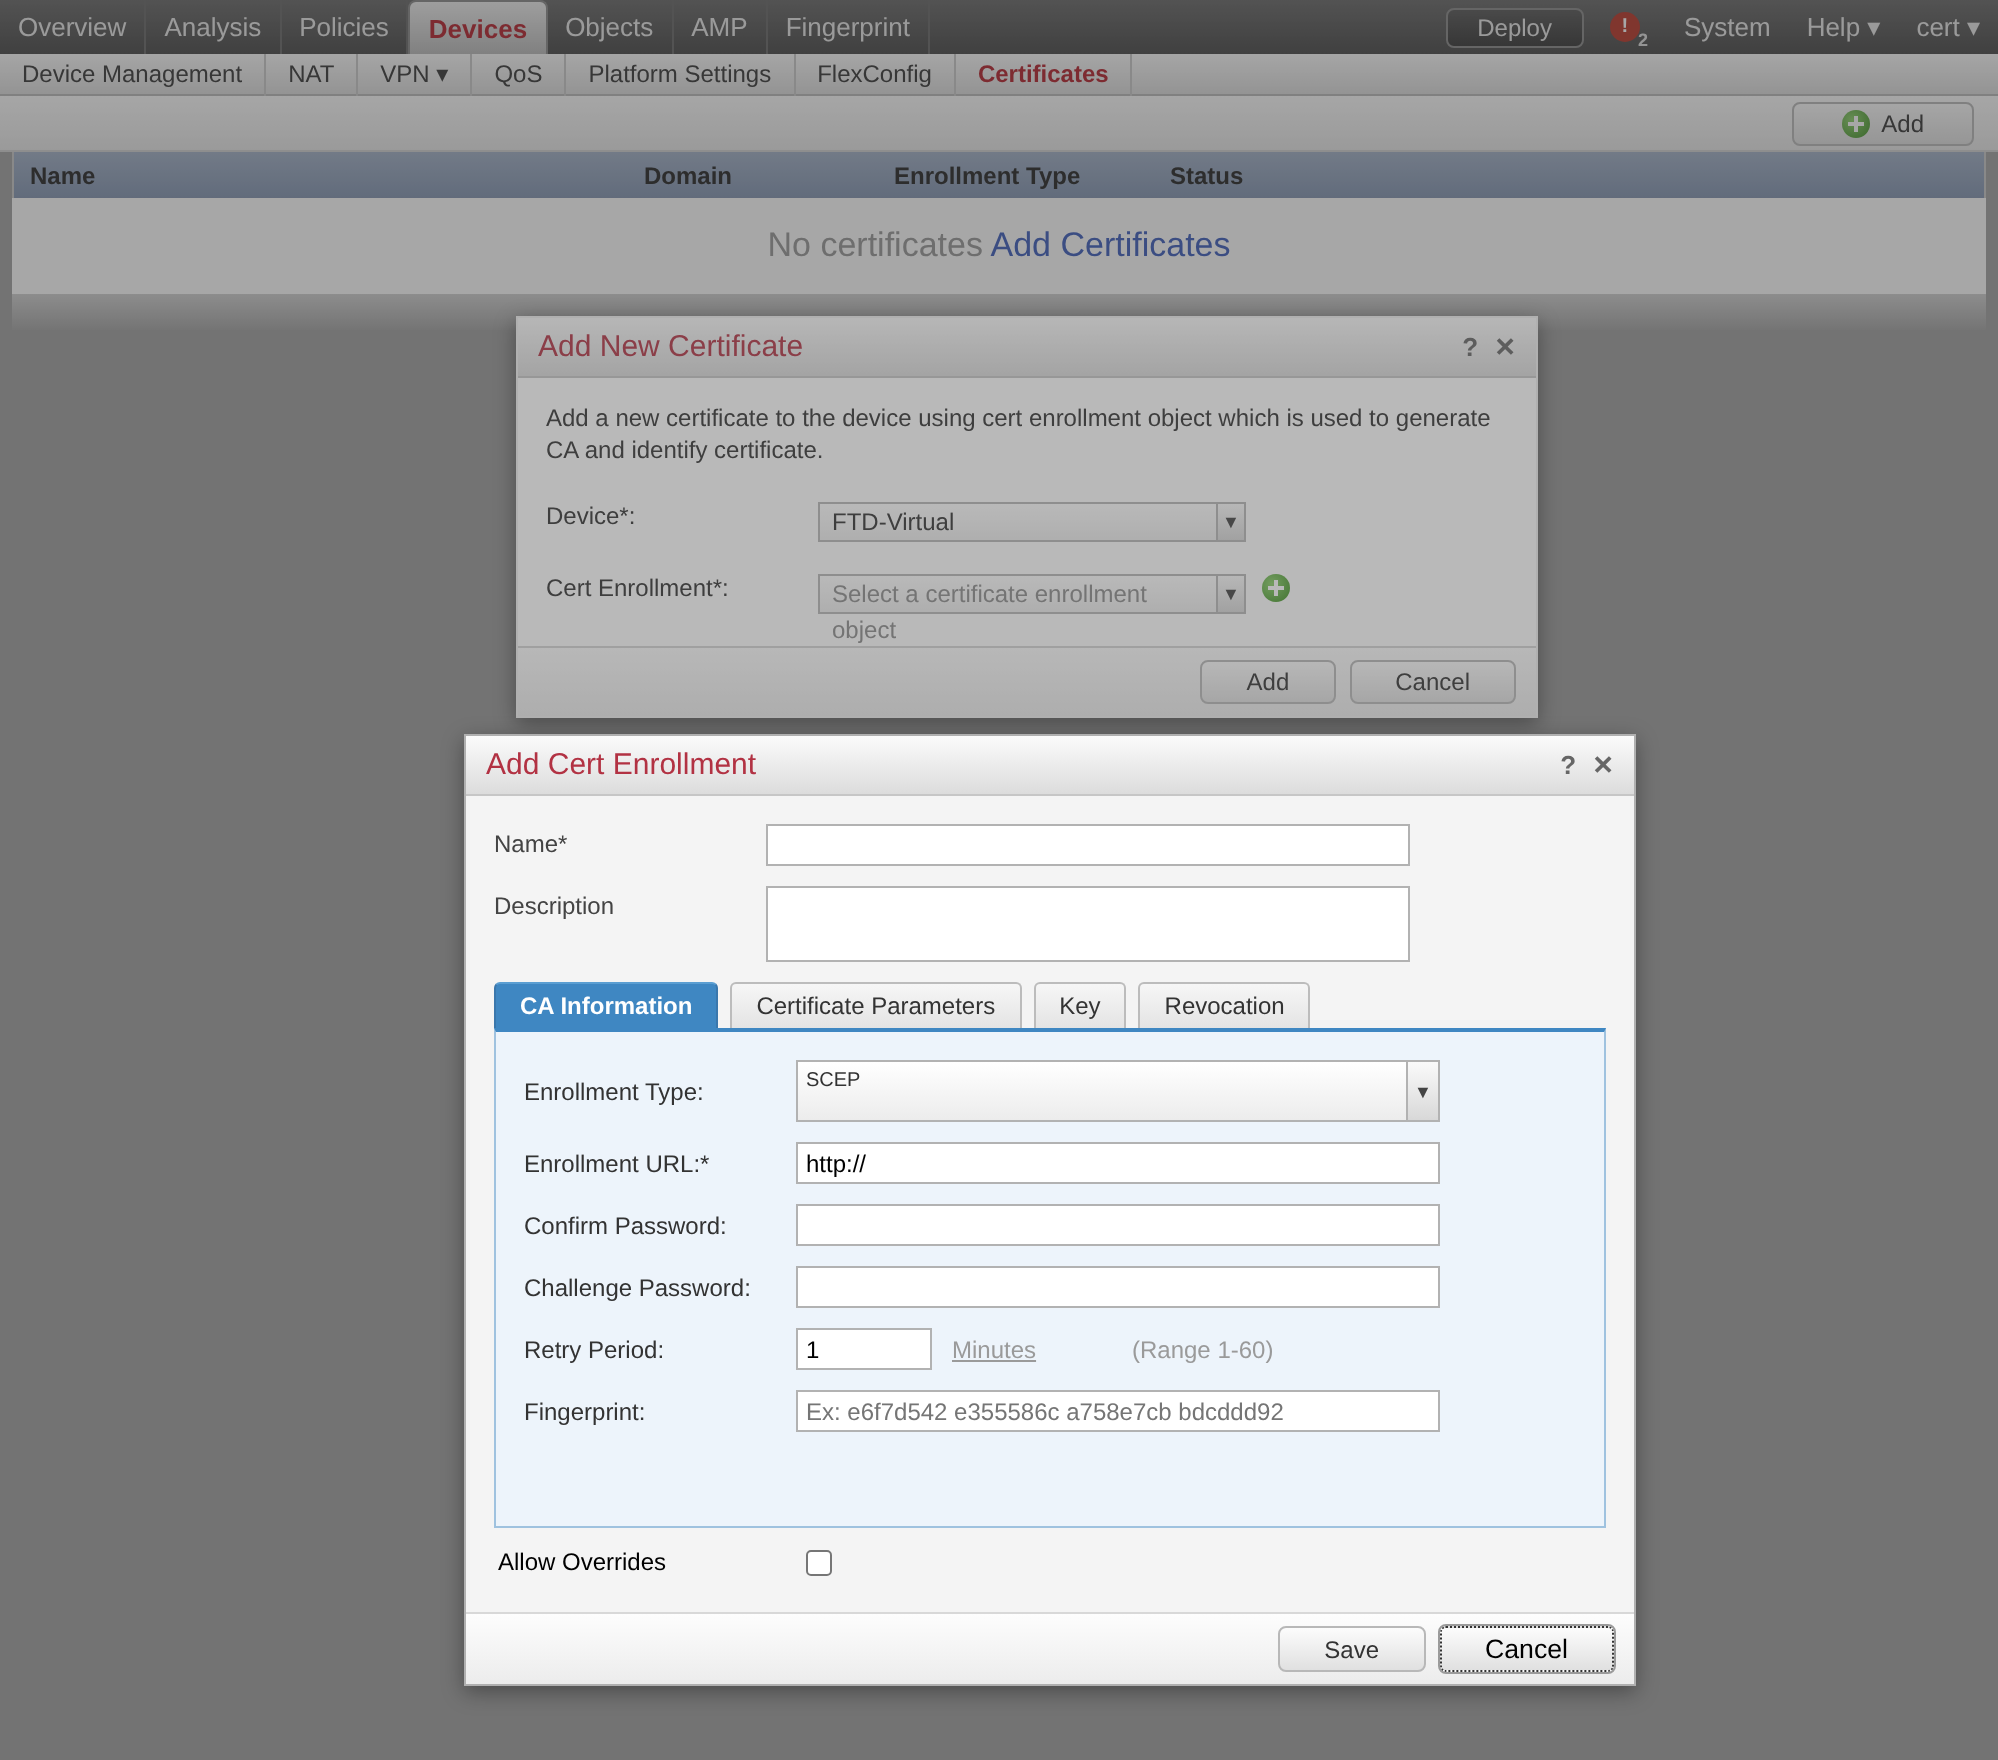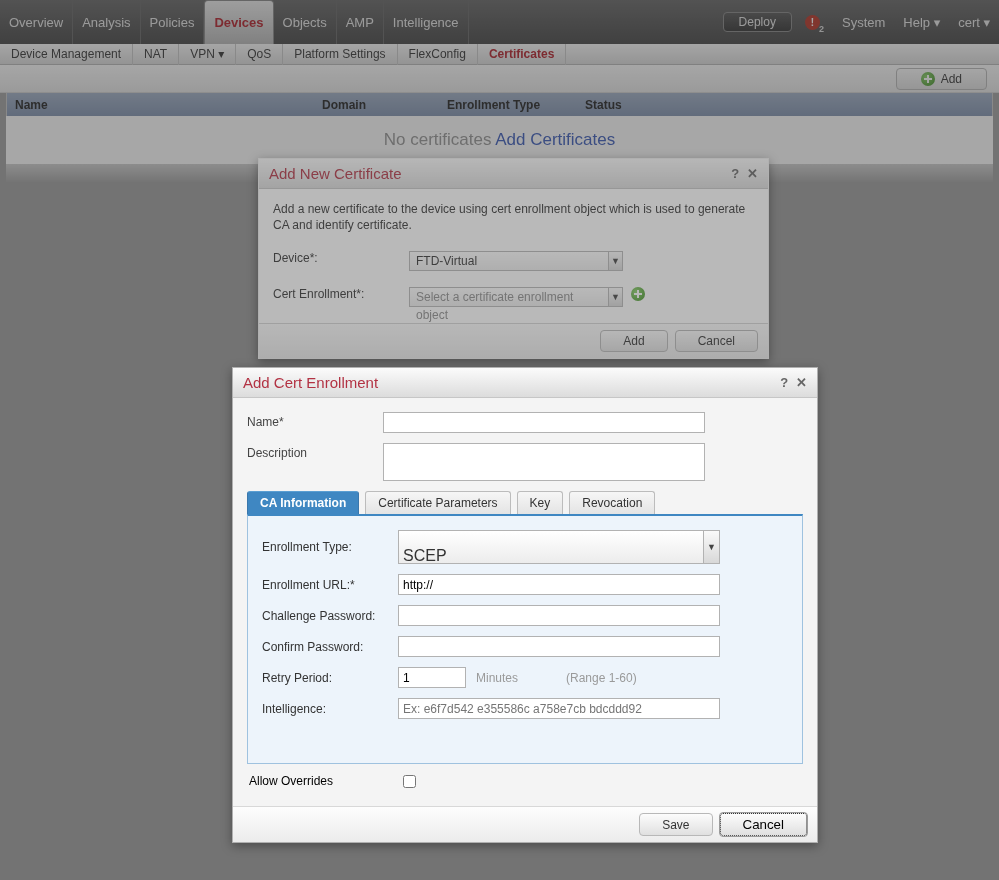--- a/index.html
+++ b/index.html
@@ -15,21 +15,21 @@
   
   .dim-overlay {
     position: absolute; inset: 0;
     background: rgba(60,60,60,0.45);
     z-index: 2;
   }
 
   
   .topbar {
     position: relative;
-    height: 44px;
+    height: 27px;
     background: linear-gradient(#666, #444);
     display: flex;
     align-items: stretch;
     color: #e8e8e8;
     font-size: 13px;
     z-index: 1;
   }
   .topbar .tab {
     padding: 0 9px;
     display: flex; align-items: center;
@@ -262,27 +262,27 @@
   .tab-panel {
     border: 1px solid #9fc2df;
     border-top: 2px solid #3f87c2;
     background: #edf4fb;
     padding: 14px 14px 30px 14px;
     min-height: 250px;
   }
   .fr { display: flex; align-items: center; margin-bottom: 10px; }
   .fr label { width: 136px; color: #333; }
   .fr .short { width: 68px !important; }
-  .hint { color: #9a9a9a; margin-left: 10px; width: 80px; }
+  .hint { color: #9a9a9a; margin-left: 10px; width: 80px; text-decoration: underline; }
   .hint2 { color: #9a9a9a; margin-left: 10px; }
 
   .sel2 {
     border: 1px solid #b2b2b2;
     background: linear-gradient(#fff,#ececec);
-    height: 16px; width: 306px; font-size: 16px; padding: 16px 4px; color:#333;
+    height: 31px; width: 306px; font-size: 10px; padding: 4px 4px; color:#333;
   }
   .dd2 { width:16px; border:1px solid #b2b2b2; border-left:none;
     background: linear-gradient(#fafafa,#d8d8d8); display:flex;align-items:center;justify-content:center;
     font-size:9px;color:#444; cursor:pointer;}
 
   .allow-row { display: flex; align-items: center; gap: 70px; padding: 10px 0 14px 2px; }
   .allow-row input { margin-left: 0; }
 
   
   #modal2 .modal-foot { border-top: 1px solid #d8d8d8; }
@@ -299,21 +299,21 @@
 </head>
 <body>
 
 <div class="topbar">
   <div class="tab">Overview</div>
   <div class="tab">Analysis</div>
   <div class="tab">Policies</div>
   <div class="tab active">Devices</div>
   <div class="tab">Objects</div>
   <div class="tab">AMP</div>
-  <div class="tab">Intelligence</div>
+  <div class="tab">Fingerprint</div>
   <div class="spacer"></div>
   <button class="deploy-btn">Deploy</button>
   <div class="right-item">
     <span class="alert-badge">!<span class="alert-sub">2</span></span>
   </div>
   <div class="right-item">System</div>
   <div class="right-item">Help ▾</div>
   <div class="right-item">cert ▾</div>
 </div>
 
@@ -409,35 +409,35 @@
         <div style="display:flex;">
           <div class="sel2">SCEP</div>
           <div class="dd2">▼</div>
         </div>
       </div>
       <div class="fr">
         <label>Enrollment URL:*</label>
         <input class="txt-input" type="text" value="http://" style="">
       </div>
       <div class="fr">
+        <label>Confirm Password:</label>
+        <input class="txt-input" type="password" style="">
+      </div>
+      <div class="fr">
         <label>Challenge Password:</label>
-        <input class="txt-input" type="password" style="">
-      </div>
-      <div class="fr">
-        <label>Confirm Password:</label>
         <input class="txt-input" type="password" style="">
       </div>
       <div class="fr">
         <label>Retry Period:</label>
         <input class="txt-input short" type="text" value="1" style="">
         <span class="hint">Minutes</span>
         <span class="hint2">(Range 1-60)</span>
       </div>
       <div class="fr">
-        <label>Intelligence:</label>
+        <label>Fingerprint:</label>
         <input class="txt-input" type="text" placeholder="Ex: e6f7d542 e355586c a758e7cb bdcddd92" style="">
       </div>
     </div>
 
     <div class="allow-row">
       <span>Allow Overrides</span>
       <input type="checkbox" style="">
     </div>
   </div>
   <div class="modal-foot">

